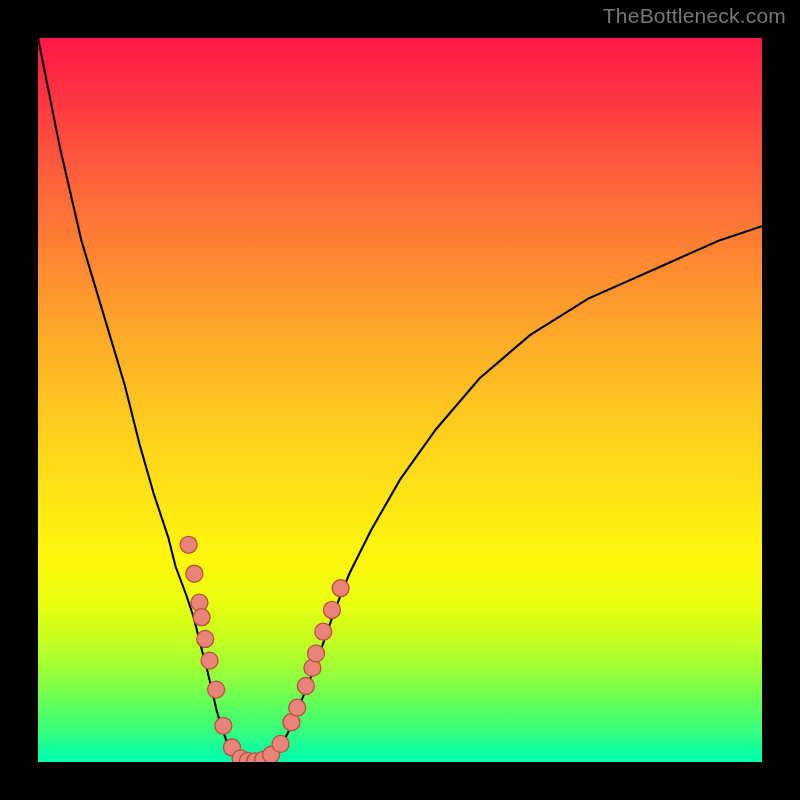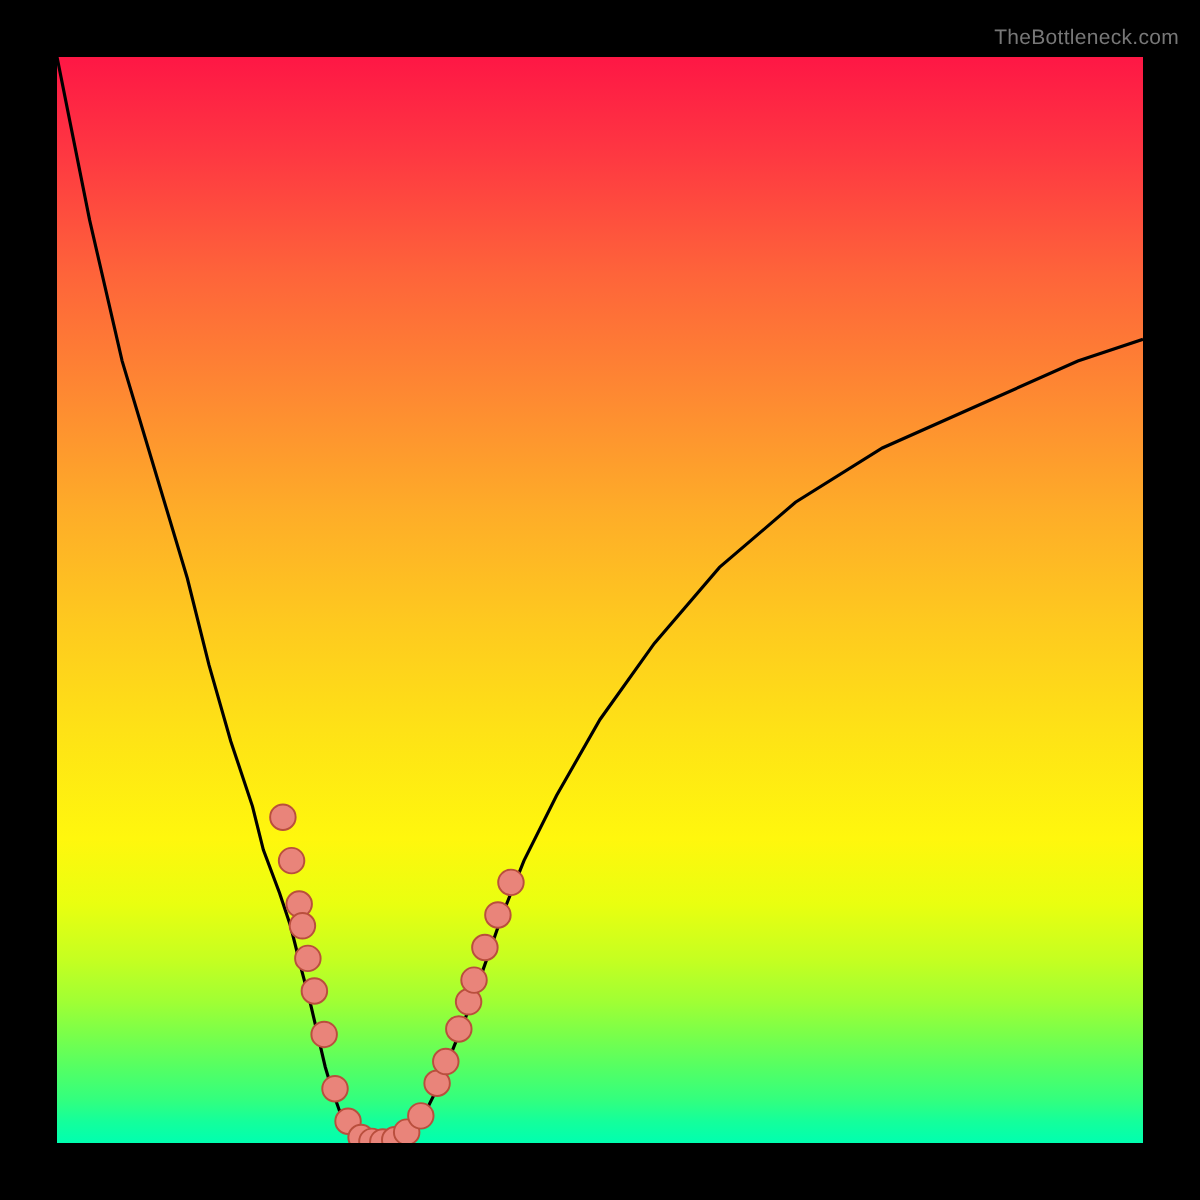--- a/index.html
+++ b/index.html
@@ -36,23 +36,23 @@
       #c6ff20 83%,
       #a0ff34 87%,
       #7aff4a 90%,
       #55ff63 93%,
       #33ff7e 96%,
       #14ff9b 98%,
       #00ffb0 100%);
   }
   .watermark {
     position: absolute;
-    top: 16px;
+    top: 4px;
     right: 14px;
-    font-size: 14px;
+    font-size: 21px;
     color: #777777;
     font-family: Arial, sans-serif;
     letter-spacing: 0.2px;
   }
   svg.curve {
     position: absolute;
     left: 0;
     top: 0;
     width: 724px;
     height: 724px;

